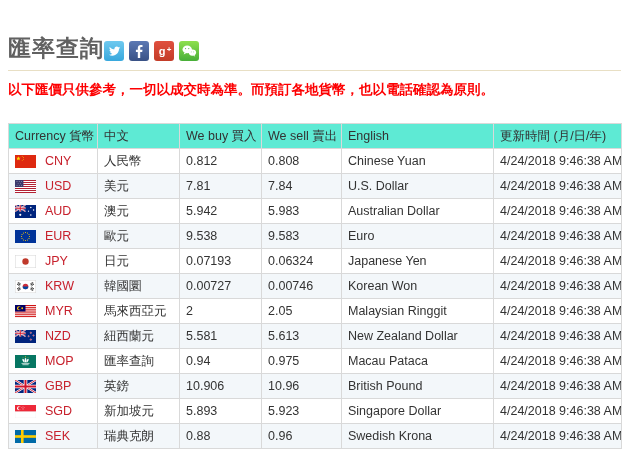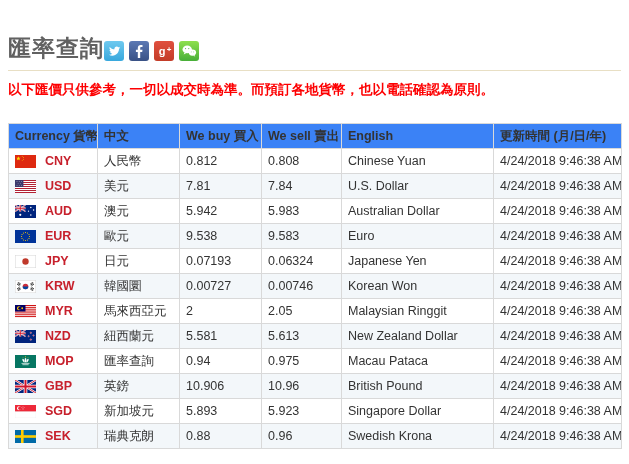--- a/index.html
+++ b/index.html
@@ -24,26 +24,26 @@
   }
   table.rates{
     border-collapse:collapse;table-layout:fixed;width:613px;
     margin-top:24px;font-size:12.5px;
   }
   .rates th,.rates td{
     border:1px solid #d9d9d9;padding:4px 6px;text-align:left;
     height:16px;line-height:15px;vertical-align:middle;
     white-space:nowrap;overflow:hidden;
   }
-  .rates th{font-weight:700;color:#333;background:#3b82f6;}
+  .rates th{font-weight:400;color:#333;background:#5eead4;}
   .rates tbody tr:nth-child(even) td{background:#f3f7fa;}
   .cur-cell{display:flex;align-items:center;}
   .flag{width:21px;height:13px;margin-right:9px;flex:0 0 21px;}
   .flag svg{display:block;}
-  .code{color:#c7202c;font-weight:bold;text-decoration:none;font-size:12.5px;}
+  .code{color:#c7202c;font-weight:normal;text-decoration:none;font-size:12.5px;}
 </style>
 </head>
 <body>
 
 <div class="topbar">
   <h1 class="page-title">匯率查詢</h1>
   <div class="social" id="social">
       <a title="Twitter"><span><svg width="20" height="20" viewBox="0 0 20 20">
             <defs>
               <linearGradient id="tw" x1="0" y1="0" x2="0" y2="1">

